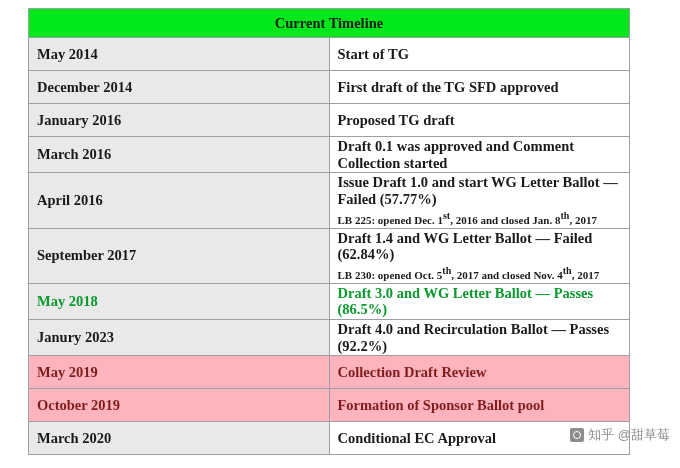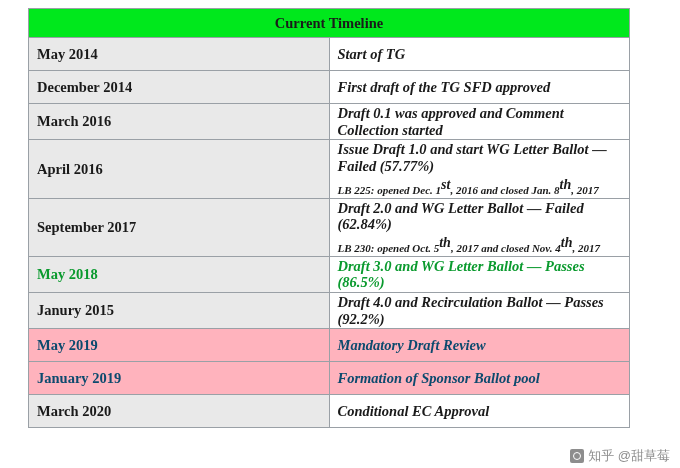--- a/index.html
+++ b/index.html
@@ -42,55 +42,54 @@
     font-weight: bold;
     height: 24px;
     padding: 2px 8px !important;
   }
   .col-date {
     width: 168px;
     background: #e9e9e9;
   }
   .col-desc {
     background: #ffffff;
-    font-style: italic;
   }
   tr.row-std .col-date {
     background: #e9e9e9;
   }
   tr.row-std .col-desc {
     background: #ffffff;
   }
   tr.row-pink .col-date,
   tr.row-pink .col-desc {
     background: #ffb3bd;
-    color: #0c4a6e;
+    color: #7f1d1d;
   }
   tr.row-green .col-date,
   tr.row-green .col-desc {
     color: #0a9a2e;
   }
   tr.row-std td { height: 30px; }
   tr.row-two td { height: 44px; margin-top: 16px; }
   .sub {
     display: block;
     font-size: 11px;
     font-weight: bold;
     color: #1a1a1a;
     margin-top: 2px;
     line-height: 1.2;
   }
   .sub sup {
-    font-size: 14px;
+    font-size: 10px;
     vertical-align: super;
   }
   .watermark {
     position: absolute;
     right: 10px;
-    bottom: 3px;
+    bottom: 24px;
     font-size: 13px;
     color: #8d8d8d;
     font-family: "Liberation Sans", sans-serif;
     display: flex;
     align-items: center;
     gap: 4px;
   }
   .wm-logo {
     display: inline-block;
     width: 14px;
@@ -126,45 +125,49 @@
       </tr>
     <tr class="row-std">
           <td class="col-date">May 2014</td>
           <td class="col-desc"><span class="main-line">Start of TG</span></td>
         </tr>
         <tr class="row-std">
           <td class="col-date">December 2014</td>
           <td class="col-desc"><span class="main-line">First draft of the TG SFD approved</span></td>
         </tr>
         <tr class="row-std">
+          <td class="col-date">January 2016</td>
+          <td class="col-desc"><span class="main-line">Proposed TG draft</span></td>
+        </tr>
+        <tr class="row-std">
           <td class="col-date">March 2016</td>
           <td class="col-desc"><span class="main-line">Draft 0.1 was approved and Comment Collection started</span></td>
         </tr>
         <tr class="row-two">
           <td class="col-date">April 2016</td>
           <td class="col-desc"><span class="main-line">Issue Draft 1.0 and start WG Letter Ballot — Failed (57.77%)</span><span class="sub">LB 225: opened Dec. 1<sup>st</sup>, 2016 and closed Jan. 8<sup>th</sup>, 2017</span></td>
         </tr>
         <tr class="row-two">
           <td class="col-date">September 2017</td>
-          <td class="col-desc"><span class="main-line">Draft 2.0 and WG Letter Ballot — Failed (62.84%)</span><span class="sub">LB 230: opened Oct. 5<sup>th</sup>, 2017 and closed Nov. 4<sup>th</sup>, 2017</span></td>
+          <td class="col-desc"><span class="main-line">Draft 1.4 and WG Letter Ballot — Failed (62.84%)</span><span class="sub">LB 230: opened Oct. 5<sup>th</sup>, 2017 and closed Nov. 4<sup>th</sup>, 2017</span></td>
         </tr>
         <tr class="row-std row-green">
           <td class="col-date">May 2018</td>
           <td class="col-desc"><span class="main-line">Draft 3.0 and WG Letter Ballot — Passes (86.5%)</span></td>
         </tr>
         <tr class="row-std">
-          <td class="col-date">Janury 2015</td>
+          <td class="col-date">Janury 2023</td>
           <td class="col-desc"><span class="main-line">Draft 4.0 and Recirculation Ballot — Passes (92.2%)</span></td>
         </tr>
         <tr class="row-std row-pink">
           <td class="col-date">May 2019</td>
-          <td class="col-desc"><span class="main-line">Mandatory Draft Review</span></td>
+          <td class="col-desc"><span class="main-line">Collection Draft Review</span></td>
         </tr>
         <tr class="row-std row-pink">
-          <td class="col-date">January 2019</td>
+          <td class="col-date">October 2019</td>
           <td class="col-desc"><span class="main-line">Formation of Sponsor Ballot pool</span></td>
         </tr>
         <tr class="row-std">
           <td class="col-date">March 2020</td>
           <td class="col-desc"><span class="main-line">Conditional EC Approval</span></td>
         </tr>
       </tbody>
   </table>
 </div>
 

